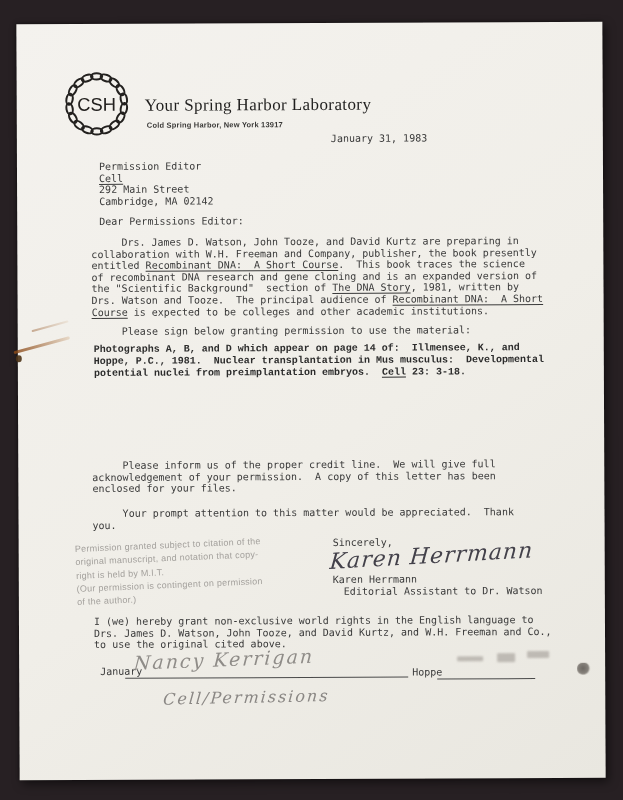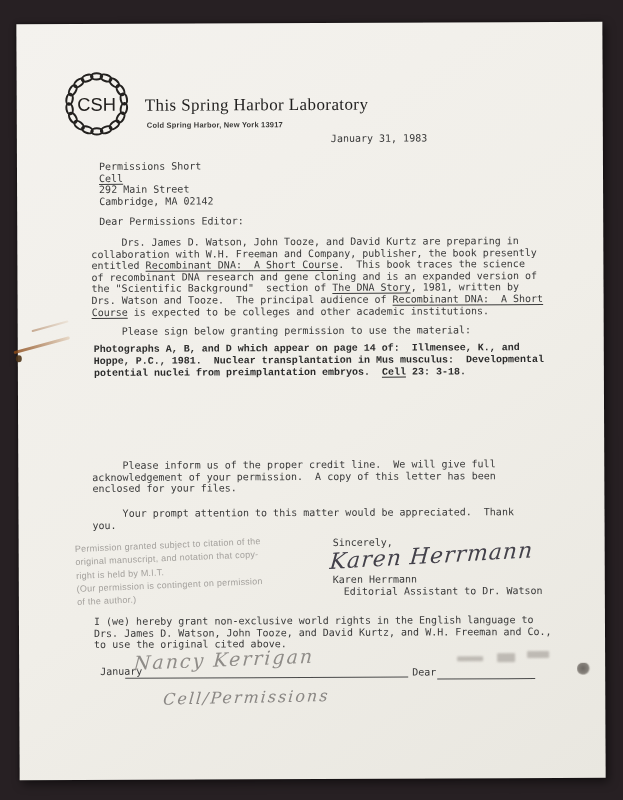--- a/index.html
+++ b/index.html
@@ -92,26 +92,26 @@
       <ellipse cx="50" cy="9.5" rx="8.2" ry="4.6" transform="rotate(240 50 50)"></ellipse>
       <ellipse cx="50" cy="9.5" rx="8.2" ry="4.6" transform="rotate(260 50 50)"></ellipse>
       <ellipse cx="50" cy="9.5" rx="8.2" ry="4.6" transform="rotate(280 50 50)"></ellipse>
       <ellipse cx="50" cy="9.5" rx="8.2" ry="4.6" transform="rotate(300 50 50)"></ellipse>
       <ellipse cx="50" cy="9.5" rx="8.2" ry="4.6" transform="rotate(320 50 50)"></ellipse>
       <ellipse cx="50" cy="9.5" rx="8.2" ry="4.6" transform="rotate(340 50 50)"></ellipse>
     </g>
     <text x="50" y="60" text-anchor="middle" font-family="Liberation Sans, sans-serif" font-size="27" fill="#23211f">CSH</text>
   </svg>
 
-  <div class="abs org-name" style="left:128px;top:72px;">This Spring Harbor Laboratory</div>
+  <div class="abs org-name" style="left:128px;top:72px;">Your Spring Harbor Laboratory</div>
   <div class="abs org-address" style="left:130px;top:97px;">Cold Spring Harbor, New York 13917</div>
 
   <div class="abs mono" style="left:314px;top:110px;">January 31, 1983</div>
 
-  <div class="abs mono" style="left:82px;top:137px;"><div class="tl"><span>Permissions Short</span></div><div class="tl"><span class="u">Cell</span></div><div class="tl"><span>292 Main Street</span></div><div class="tl"><span>Cambridge, MA 02142</span></div></div>
+  <div class="abs mono" style="left:82px;top:137px;"><div class="tl"><span>Permission Editor</span></div><div class="tl"><span class="u">Cell</span></div><div class="tl"><span>292 Main Street</span></div><div class="tl"><span>Cambridge, MA 02142</span></div></div>
 
   <div class="abs mono" style="left:82px;top:192px;">Dear Permissions Editor:</div>
 
   <div class="abs mono" style="left:74px;top:213px;"><div class="tl"><span>     Drs. James D. Watson, John Tooze, and David Kurtz are preparing in</span></div><div class="tl"><span>collaboration with W.H. Freeman and Company, publisher, the book presently</span></div><div class="tl"><span>entitled </span><span class="u">Recombinant DNA:  A Short Course</span><span>.  This book traces the science</span></div><div class="tl"><span>of recombinant DNA research and gene cloning and is an expanded version of</span></div><div class="tl"><span>the "Scientific Background"  section of </span><span class="u">The DNA Story</span><span>, 1981, written by</span></div><div class="tl"><span>Drs. Watson and Tooze.  The principal audience of </span><span class="u">Recombinant DNA:  A Short</span></div><div class="tl"><span class="u">Course</span><span> is expected to be colleges and other academic institutions.</span></div></div>
 
   <div class="abs mono" style="left:74px;top:302px;"><div class="tl"><span>     Please sign below granting permission to use the material:</span></div></div>
 
   <div class="abs bold-block" style="left:76px;top:320px;">
       <div class="tl"><span>Photographs A, B, and D which appear on page 14 of:  Illmensee, K., and</span></div>
       <div class="tl"><span>Hoppe, P.C., 1981.  Nuclear transplantation in Mus musculus:  Developmental</span></div>
@@ -134,21 +134,21 @@
   <div class="abs mono" style="left:314px;top:514px;">Sincerely,</div>
   <div class="abs handwriting sig-script" style="left:310px;top:526px;">Karen Herrmann</div>
   <div class="abs mono" style="left:314px;top:551px;">Karen Herrmann</div>
   <div class="abs mono" style="left:314px;top:563px;padding-left:11px;">Editorial Assistant to Dr. Watson</div>
 
   <div class="abs mono" style="left:75px;top:592px;"><div class="tl"><span>I (we) hereby grant non-exclusive world rights in the English language to</span></div><div class="tl"><span>Drs. James D. Watson, John Tooze, and David Kurtz, and W.H. Freeman and Co.,</span></div><div class="tl"><span>to use the original cited above.</span></div></div>
 
   <div class="abs mono" style="left:81px;top:642px;">January</div>
   <div class="abs rule" style="left:106px;top:632px;width:283px;height:22px;"></div>
   <div class="abs handwriting pencil1" style="left:114px;top:628px;">Nancy Kerrigan</div>
-  <div class="abs mono" style="left:393px;top:644px;">Dear</div>
+  <div class="abs mono" style="left:393px;top:644px;">Hoppe</div>
   <div class="abs rule" style="left:418px;top:634px;width:98px;height:22px;"></div>
   <div class="abs handwriting pencil2" style="left:143px;top:666px;">Cell/Permissions</div>
 
   <div class="abs faint-mark" style="left:438px;top:634px;width:26px;height:5px;"></div>
   <div class="abs faint-mark" style="left:478px;top:631px;width:18px;height:9px;"></div>
   <div class="abs faint-mark" style="left:508px;top:629px;width:22px;height:7px;"></div>
   <div class="abs ink-blot" style="left:558px;top:641px;"></div>
 
   <div class="abs stain" style="left:-4px;top:327px;width:58px;height:3px;"></div>
   <div class="abs stain" style="left:14px;top:306px;width:38px;height:2px;opacity:.5;"></div>

